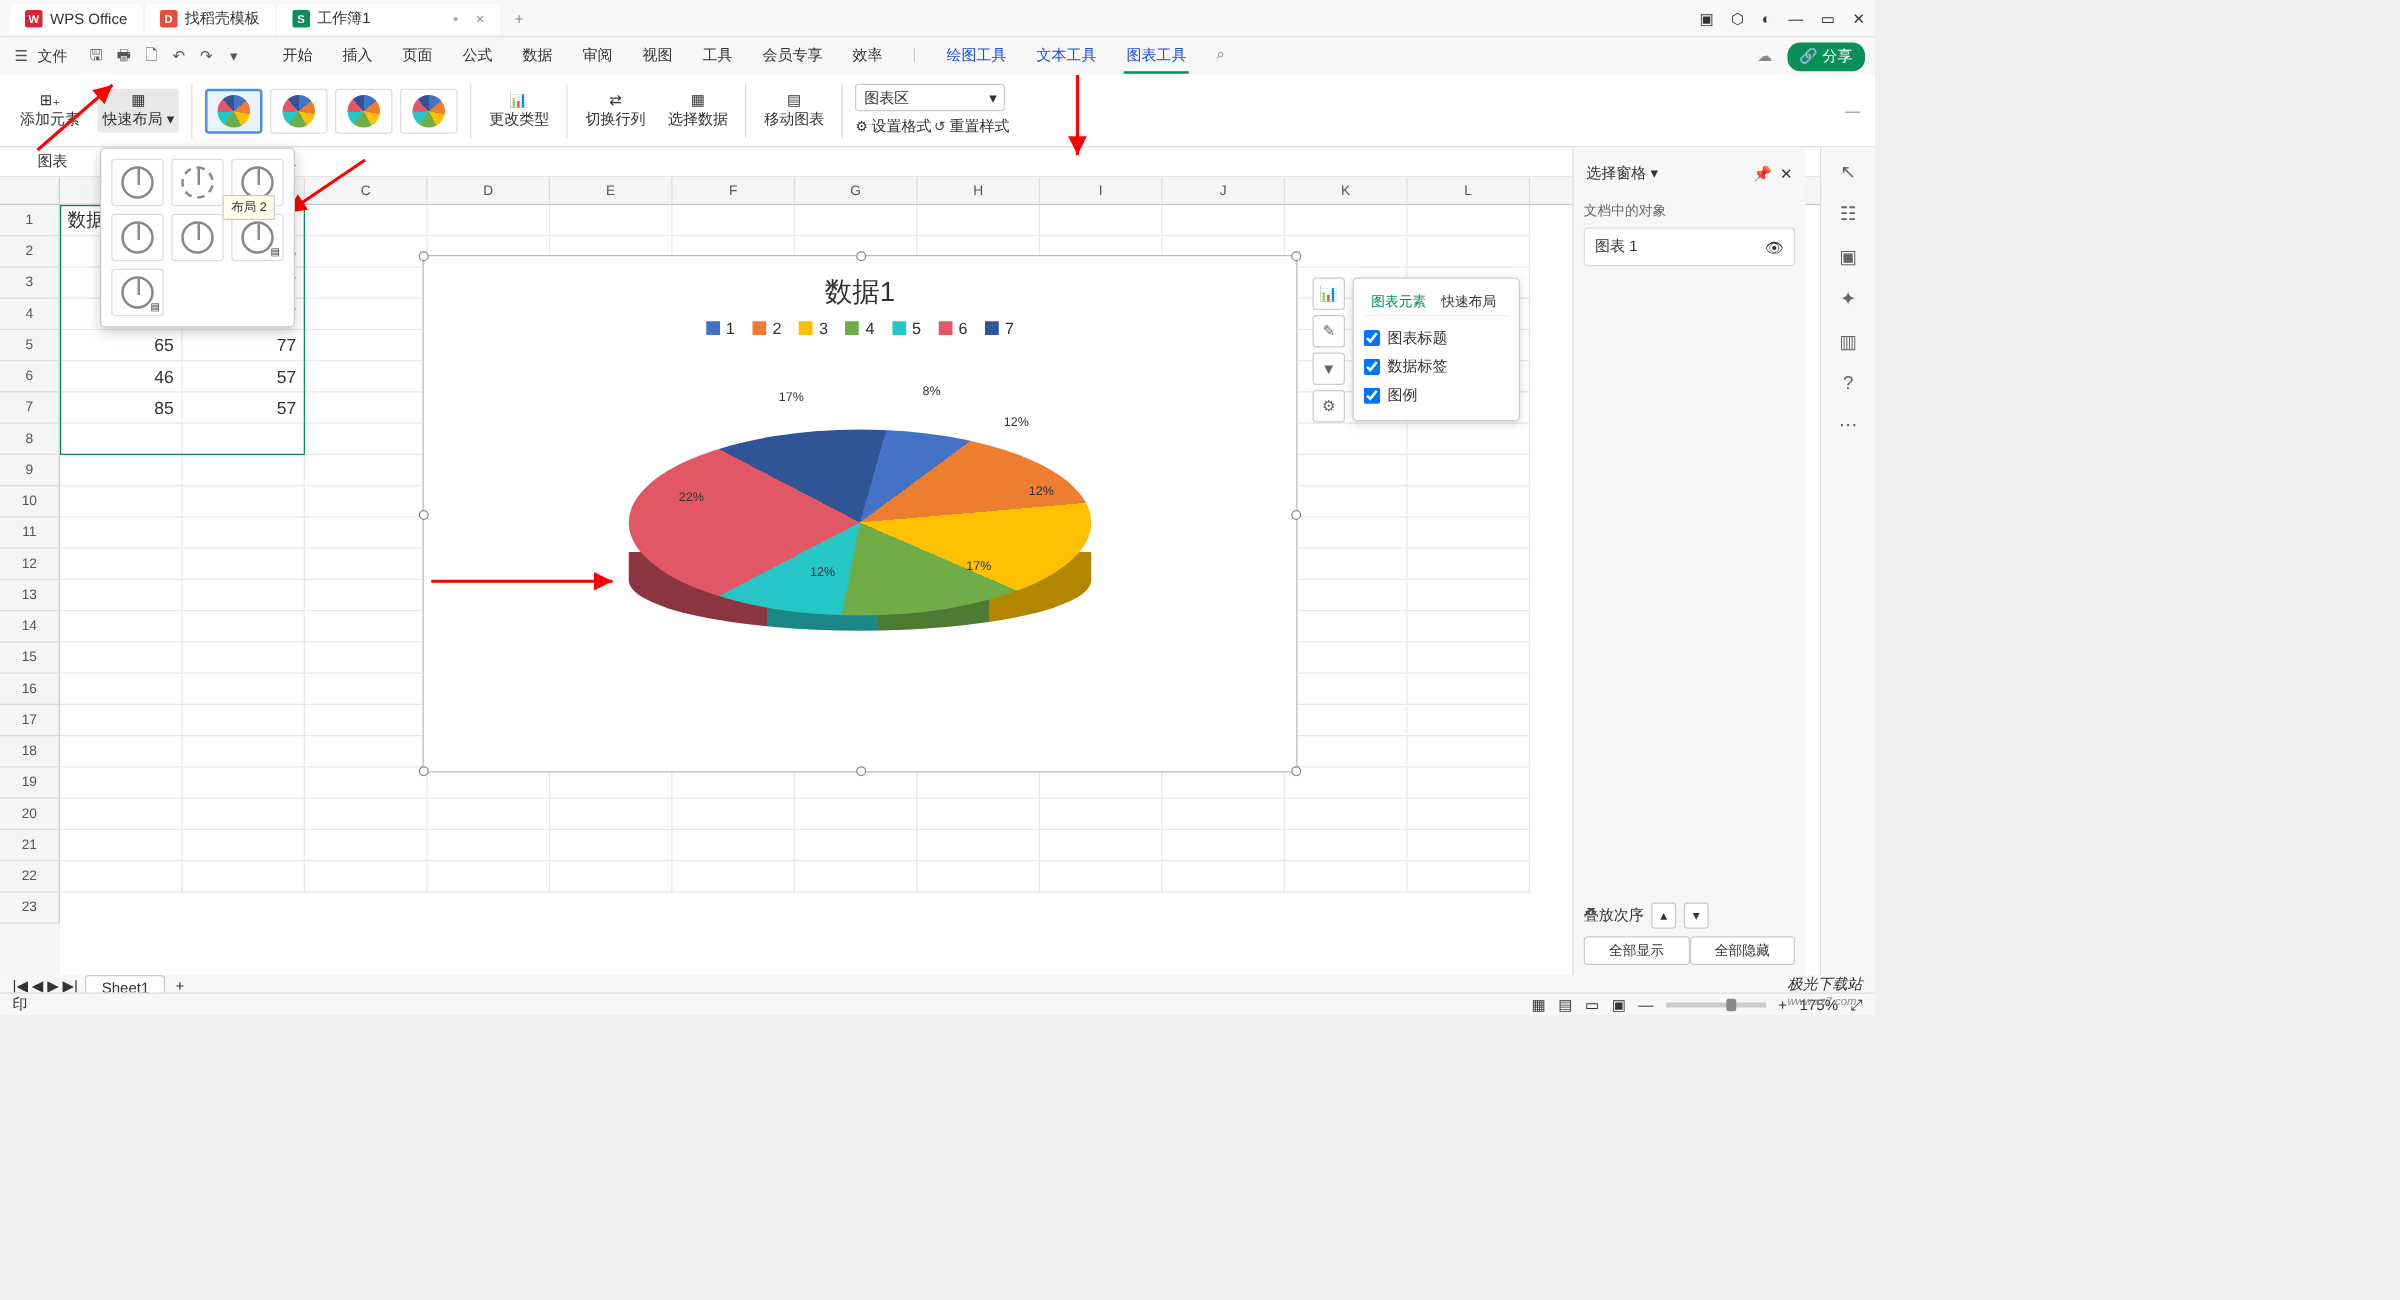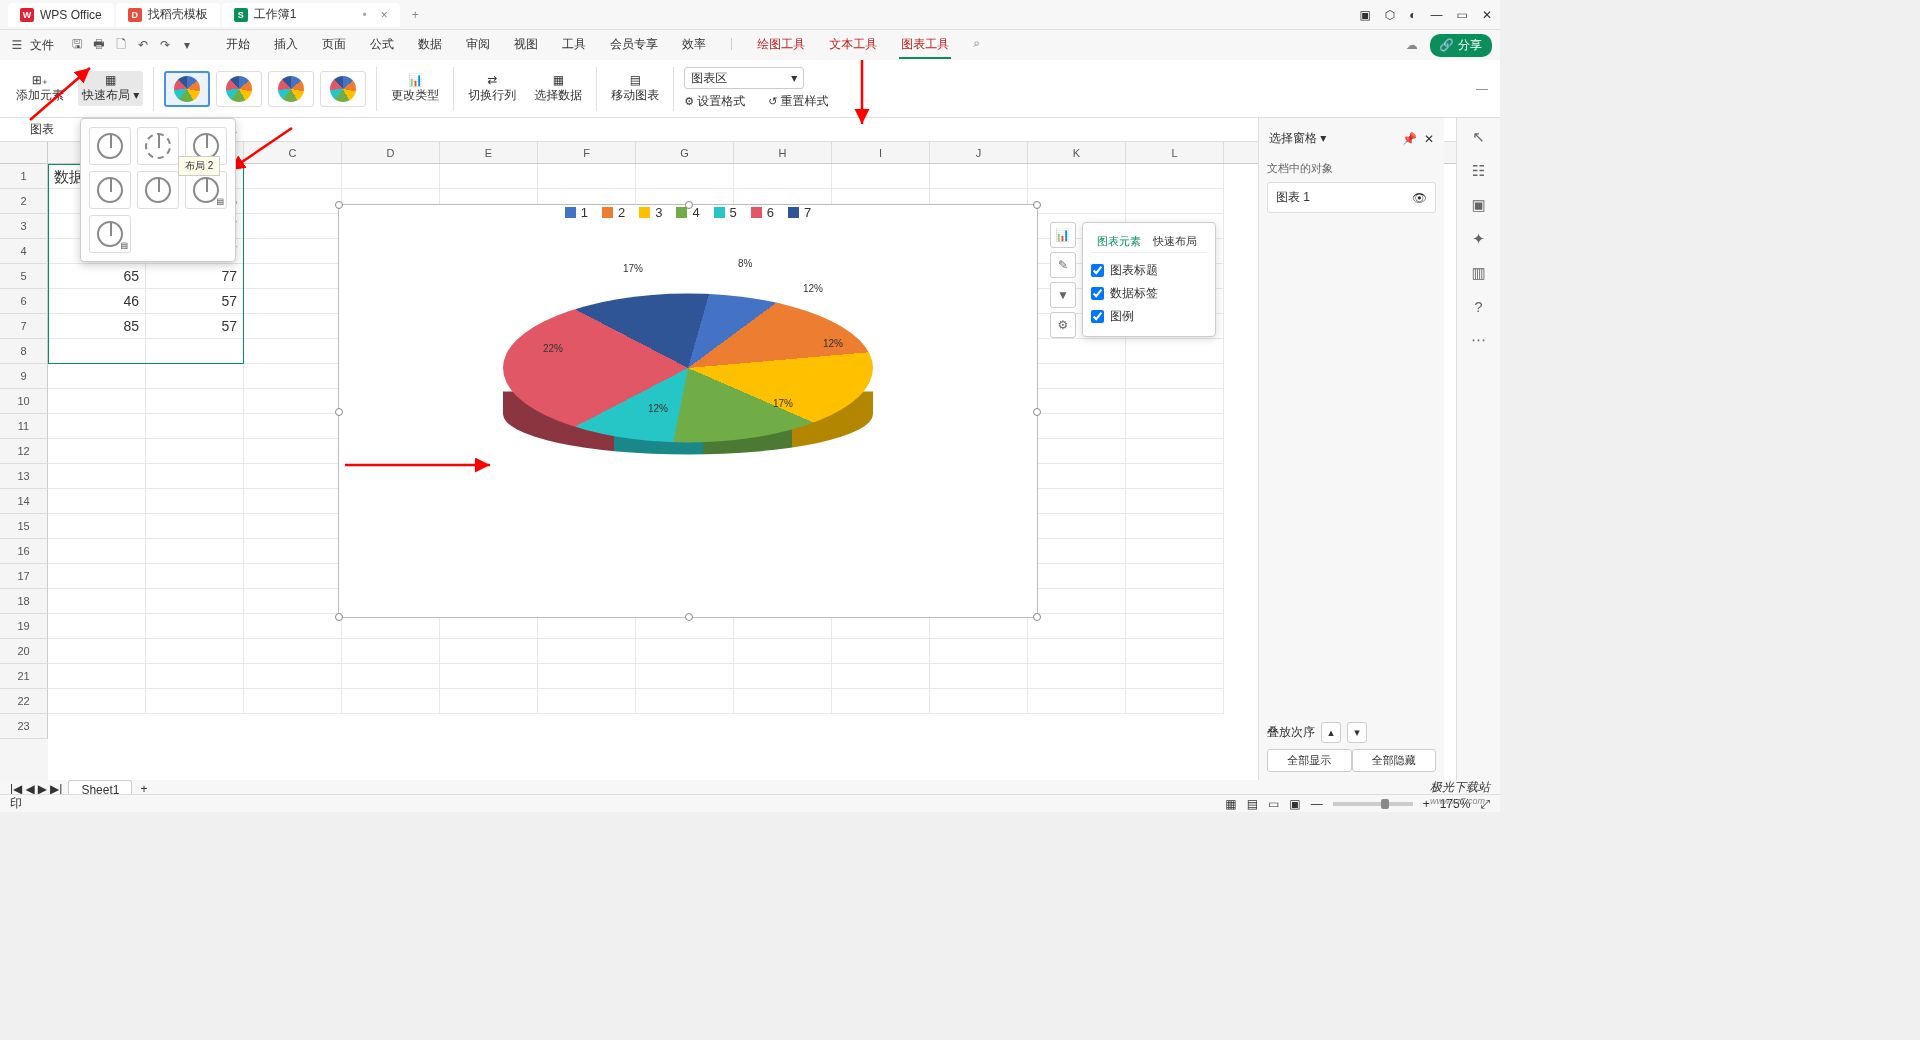--- a/index.html
+++ b/index.html
@@ -10,21 +10,21 @@
 .tab.template{background:#fff}
 .tab.active{background:#fff}
 .tab .sq{width:14px;height:14px;border-radius:2px;display:flex;align-items:center;justify-content:center;color:#fff;font-size:9px;font-weight:bold}
 .tab .close{color:#888;margin-left:8px}
 .titlebar .right{margin-left:auto;display:flex;gap:14px;align-items:center;color:#666}
 .titlebar .right span{cursor:pointer}
 .menubar{height:30px;background:#f7f7f7;display:flex;align-items:center;padding:0 8px;gap:4px}
 .menubar .ico{color:#555;width:18px;text-align:center;cursor:pointer}
 .menu-items{display:flex;gap:20px;margin-left:24px}
 .menu-items span{cursor:pointer;padding:4px 2px}
-.menu-items span.tool{color:#b91c1c}
+.menu-items span.tool{color:#1d4ed8}
 .menu-items span.tool.active{border-bottom:2px solid #0a8f5b;font-weight:500}
 .menubar .mright{margin-left:auto;display:flex;align-items:center;gap:12px}
 .share{background:#0a8f5b;color:#fff;padding:3px 10px;border-radius:10px;cursor:pointer;font-size:11px}
 .ribbon{height:58px;background:#fff;border-bottom:1px solid #ddd;display:flex;align-items:center;padding:0 12px;gap:10px}
 .r-btn{display:flex;flex-direction:column;align-items:center;cursor:pointer;padding:2px 4px}
 .r-btn.sel{background:#e8e8e8;border-radius:3px}
 .r-sep{width:1px;height:44px;background:#e0e0e0}
 .styles{display:flex;gap:6px}
 .style-thumb{width:46px;height:36px;border:1px solid #ddd;border-radius:3px;display:flex;align-items:center;justify-content:center;cursor:pointer}
 .style-thumb.active{border:2px solid #4a90e2;background:#eaf3fc}
@@ -190,21 +190,21 @@
   <div class="r-btn">
     <span>▤</span>
     <span class="lbl">移动图表</span>
   </div>
   <div class="r-sep"></div>
   <div style="display:flex;flex-direction:column;gap:4px">
     <div class="combo">
       <span>图表区</span>
       <span>▾</span>
     </div>
-    <div style="display:flex;gap:23px">
+    <div style="display:flex;gap:2px">
       <span style="font-size:11px;cursor:pointer">⚙ <span>设置格式</span></span>
       <span style="font-size:11px;cursor:pointer">↺ <span>重置样式</span></span>
     </div>
   </div>
   <span style="margin-left:auto;color:#888;cursor:pointer">—</span>
 </div>
 
 <div class="namebox">
   <div class="nb-left">
     <span>图表</span>
@@ -596,20 +596,21 @@
 
     <div class="chart-obj" style="top:62px;left:338px;width:700px;height:414px">
       <div class="chart-handle" style="top:-4px;left:-4px"></div>
         <div class="chart-handle" style="top:-4px;left:346px"></div>
         <div class="chart-handle" style="top:-4px;right:-4px"></div>
       <div class="chart-handle" style="top:203px;left:-4px"></div>
         <div class="chart-handle" style="top:203px;right:-4px"></div>
       <div class="chart-handle" style="bottom:-4px;left:-4px"></div>
         <div class="chart-handle" style="bottom:-4px;left:346px"></div>
         <div class="chart-handle" style="bottom:-4px;right:-4px"></div>
+      <div class="chart-title">数据1</div>
       <div class="legend" id="legend">
           <span>
             <span class="lg-box" style="background: rgb(68, 114, 196);"></span>
             <span>1</span>
           </span>
           <span>
             <span class="lg-box" style="background: rgb(237, 125, 49);"></span>
             <span>2</span>
           </span>
           <span>

